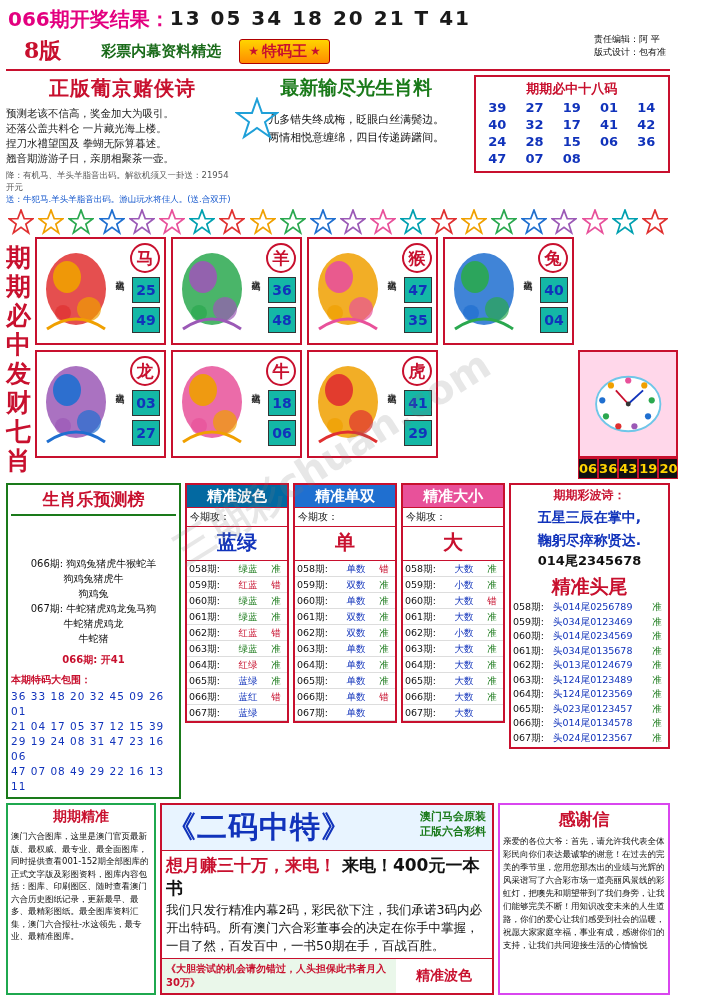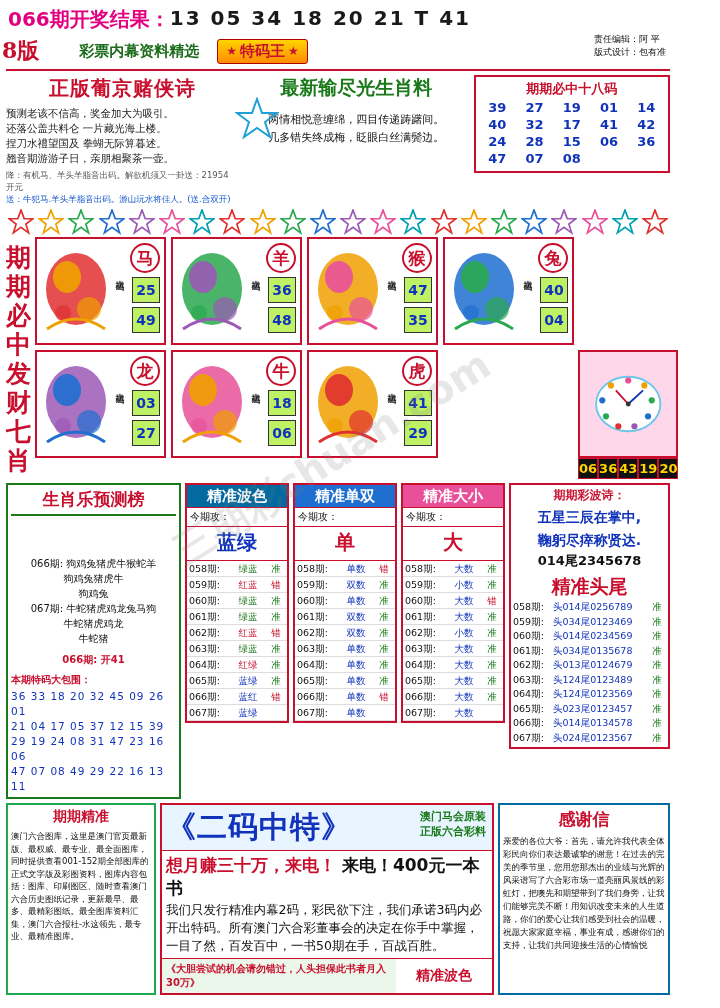--- a/index.html
+++ b/index.html
@@ -11,21 +11,21 @@
     position: relative;
     overflow: hidden;
   }
   .page { width:676px; height:1008px; position:relative; }
 
   
   .hdr-row { display:flex; align-items:flex-start; padding:6px 8px 0 8px; }
   .hdr-title { color:#e3007f; font-weight:bold; font-size:20px; letter-spacing:0px; white-space:nowrap;}
   .hdr-nums { color:#1a1a1a; font-weight:bold; font-size:20px; letter-spacing:2px;}
 
-  .sub-row { display:flex; align-items:center; padding:2px 8px 0 2px; position:relative; height:34px;}
+  .sub-row { display:flex; align-items:center; padding:2px 8px 0 24px; position:relative; height:34px;}
   .ban { color:#c8102e; font-weight:bold; font-size:22px; font-family:"DejaVu Serif", serif; }
   .sub-mid { color:#1a6b1a; font-weight:bold; font-size:15px; margin-left:40px; }
   .logo-badge{
     margin-left:18px;
     background:linear-gradient(180deg,#ffd400,#ff8c00);
     border:1px solid #b00000; border-radius:3px;
     color:#c8102e; font-weight:bold; font-size:15px; padding:2px 8px;
     display:flex; align-items:center; gap:3px;
   }
   .logo-badge .star{ color:#c8102e; font-size:12px;}
@@ -63,21 +63,21 @@
   .zgrid{ flex:1;}
   .zrow{ display:flex; gap:5px; margin-bottom:5px;}
   .zcell{ width:131px; height:108px; border:2px solid #c8102e; position:relative; background:#fff; overflow:hidden;}
   .zart{ position:absolute; left:0; top:0; width:78px; height:104px;}
   .zname{ position:absolute; right:4px; top:4px; width:30px; height:30px; border:2px solid #c8102e;
           border-radius:50%; color:#c8102e; font-weight:bold; font-size:17px; text-align:center; line-height:27px;
           background:#fff;}
   .zlucky{ position:absolute; right:38px; top:34px; font-size:9px; color:#111; writing-mode:vertical-rl; height:62px; letter-spacing:1px;}
   .znums{ position:absolute; right:4px; top:38px; display:flex; flex-direction:column; gap:4px;}
   .znum{ width:28px; height:26px; border:1px solid #333; color:#1133bb; font-weight:bold; font-size:14px;
-         text-align:center; line-height:24px; background:#bef264;}
+         text-align:center; line-height:24px; background:#14b8a6;}
   .zright{ width:160px;}
   .clockbox{ height:108px; border:2px solid #c8102e; background:#ffd7ea; position:relative; margin-top:113px;}
   .clocknums{ display:flex; margin-top:0; }
   .clocknums div{ flex:1; background:#111; color:#ffd400; font-weight:bold; font-size:13px; text-align:center;
                   border:1px solid #c8102e; line-height:19px;}
 
   
   .msec{ display:flex; padding:4px 6px 0 6px; gap:4px; align-items:flex-start;}
   .mcol1{ width:175px; border:2px solid #1a7a1a; padding:3px;}
   .m1title{ color:#c8102e; font-weight:bold; font-size:17px; text-align:center; font-family:"DejaVu Serif",serif;}
@@ -122,21 +122,21 @@
   .bcol2{ flex:1; border:2px solid #c8102e; background:#fff;}
   .b2head{ background:#e8f4ff; position:relative; padding:2px 4px; border-bottom:1px solid #c8102e;}
   .b2big{ color:#1133bb; font-weight:bold; font-size:30px; font-family:"DejaVu Serif",serif; letter-spacing:1px;}
   .b2side{ position:absolute; right:6px; top:4px; color:#1a7a1a; font-weight:bold; font-size:11px; line-height:15px; }
   .b2l1{ color:#c8102e; font-weight:bold; font-size:17px; padding:3px 4px 0 4px;}
   .b2l1 .blk{ color:#111;}
   .b2p{ font-size:12.5px; color:#111; line-height:18px; padding:1px 4px; text-indent:0;}
   .b2foot{ display:flex; align-items:center; border-top:1px solid #c8102e; margin-top:2px;}
   .b2foot .lft{ flex:1; background:#eaf7ea; color:#c8102e; font-weight:bold; font-size:10px; padding:3px 4px;}
   .b2foot .rgt{ width:96px; color:#c8102e; font-weight:bold; font-size:14px; text-align:center;}
-  .bcol3{ width:172px; border:2px solid #0369a1; padding:3px;}
+  .bcol3{ width:172px; border:2px solid #d946ef; padding:3px;}
   .b3t{ color:#c8102e; font-weight:bold; font-size:17px; text-align:center; font-family:"DejaVu Serif",serif;}
   .b3body{ font-size:8.5px; color:#111; line-height:13px; margin-top:4px;}
 
   .wm{ position:absolute; left:150px; top:430px; font-size:40px; color:rgba(120,120,120,.18);
        transform:rotate(-32deg); font-weight:bold; pointer-events:none; white-space:nowrap;}
 </style>
 </head>
 <body>
 
 <div class="page">
@@ -174,22 +174,22 @@
         <span class="blue">送：牛犯马.羊头羊脂音出码。游山玩水将佳人。(送.合双开)</span>
       </div>
     </div>
 
     <div class="poem-box2">
       <svg class="star-deco" viewBox="0 0 44 44">
         <polygon points="22,2 27,16 42,16 30,25 35,40 22,31 9,40 14,25 2,16 17,16" fill="none" stroke="#1fa0d8" stroke-width="2"></polygon>
       </svg>
       <div class="poem-title2">最新输尽光生肖料</div>
       <div class="poem-body2">
+        <div>几多错失终成梅，眨眼白丝满鬓边。</div>
         <div>两情相悦意缠绵，四目传递踌躇间。</div>
-        <div>几多错失终成梅，眨眼白丝满鬓边。</div>
       </div>
     </div>
 
     <div class="must-box">
       <div class="must-title">期期必中十八码</div>
       <div class="must-grid">
         <span>39</span>
         <span>27</span>
         <span>19</span>
         <span>01</span>

